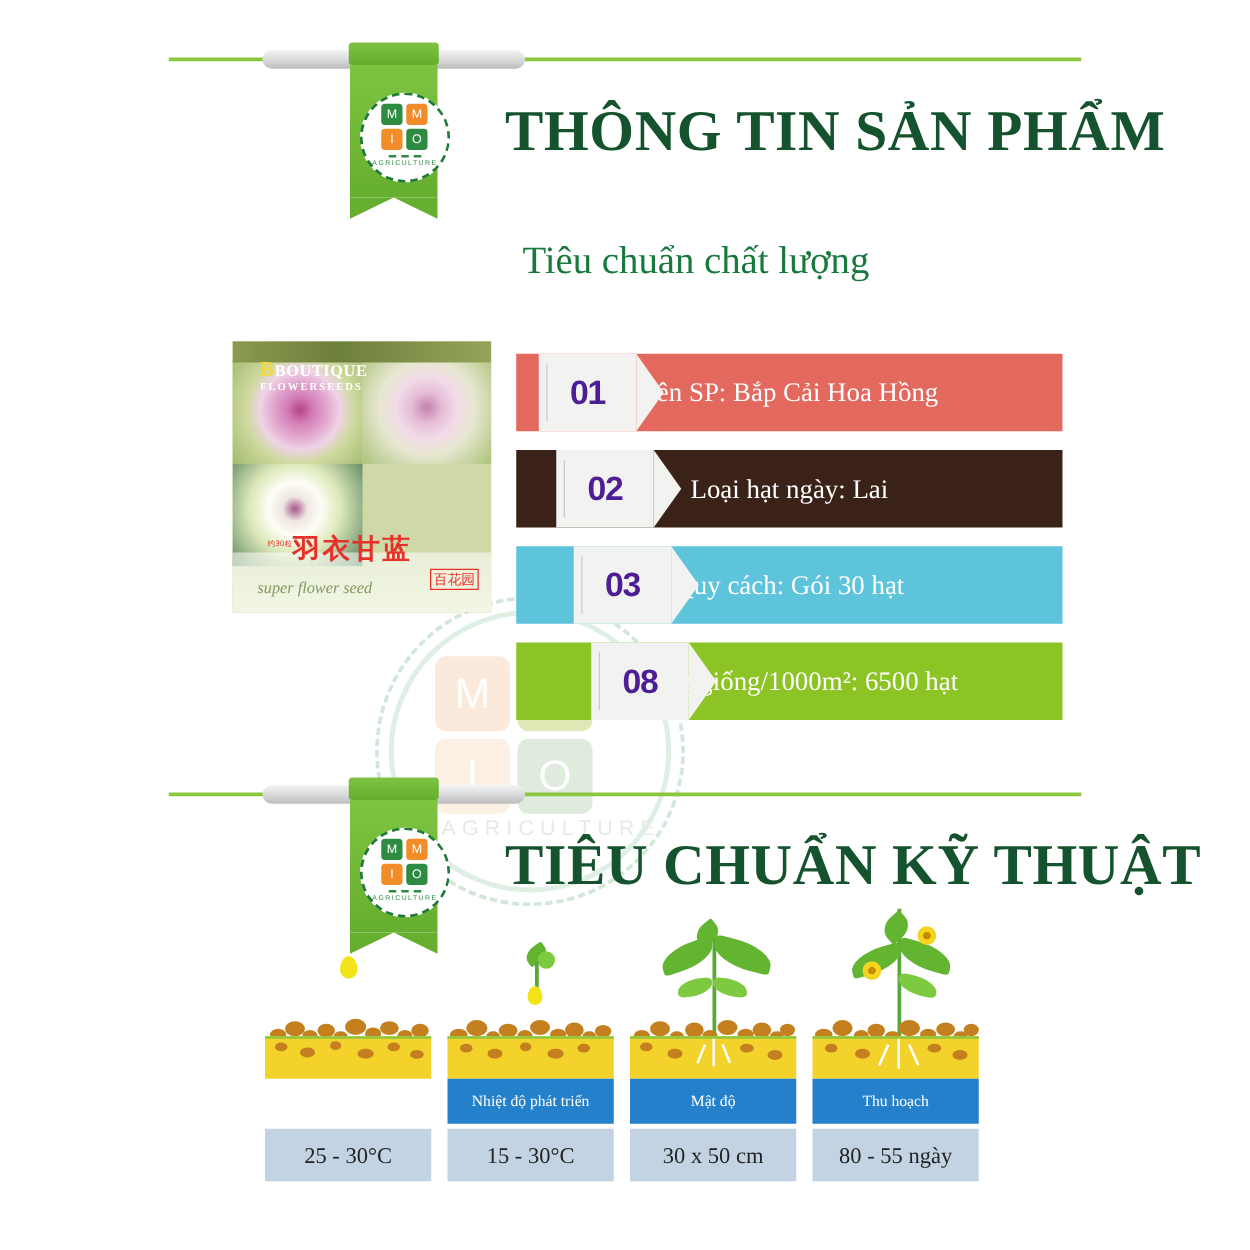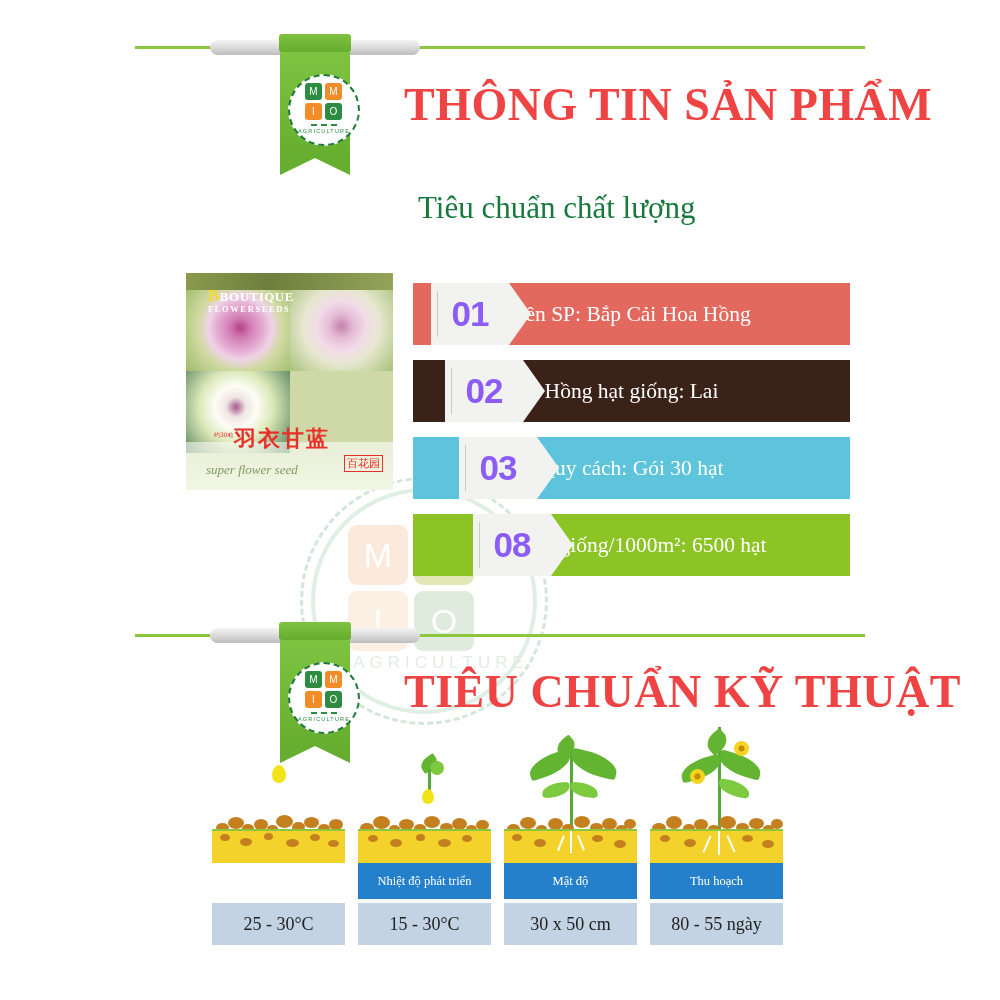--- a/index.html
+++ b/index.html
@@ -77,21 +77,21 @@
   .bc2 { left:20px; top:0;    background:#f28c28; }
   .bc3 { left:0;    top:20px; background:#f28c28; }
   .bc4 { left:20px; top:20px; background:#2e8b42; }
   .badge-line { width:26px; height:0; border-top:2px dashed #2e8b42; margin-top:3px; }
   .badge-txt { font-family:"Liberation Sans", sans-serif; font-size:5.5px;
                letter-spacing:1.2px; color:#2e8b42; margin-top:2px; }
 
   
   .section-title {
     position:absolute; font-family:"Liberation Serif", serif;
-    font-weight:bold; font-size:46px; color:#ef4444; letter-spacing:.5px;
+    font-weight:bold; font-size:46px; color:#14532d; letter-spacing:.5px;
     white-space:nowrap;
   }
   .sub-title {
     position:absolute; font-family:"Liberation Serif", serif;
     font-size:31px; color:#17793c; white-space:nowrap;
   }
 
   
   .packet { position:absolute; left:186px; top:273px; width:207px; height:217px;
             overflow:hidden; background:#cfd9a8;padding-left:44px; }
@@ -127,21 +127,21 @@
 
   
   .rows { position:absolute; left:413px; top:283px; width:437px; }
   .row { position:relative; height:62px; margin-bottom:15px; }
   .row-bar { position:absolute; inset:0; }
   .chip {
     position:absolute; top:0; height:100%; width:78px;
     background:#f2f2f0;
     display:flex; align-items:center; justify-content:center;
     font-family:"Liberation Sans", sans-serif; font-weight:bold;
-    font-size:35px; color:#8b5cf6; letter-spacing:-1px;
+    font-size:27px; color:#4c1d95; letter-spacing:-1px;
   }
   .chip:before {
     content:""; position:absolute; left:6px; top:8px; bottom:8px;
     width:1px; background:#c9c9c7;
   }
   .chip:after {
     content:""; position:absolute; right:-22px; top:0;
     border-top:31px solid transparent; border-bottom:31px solid transparent;
     border-left:22px solid #f2f2f0;
   }
@@ -245,21 +245,21 @@
 
     <div class="row">
       <div class="row-bar" id="bar0" style="background: rgb(227, 104, 94);">
         <div class="row-text">Tên SP: Bắp Cải Hoa Hồng</div>
       </div>
       <div class="chip" id="chip0" style="left: 18px; --o: 18px;">01</div>
     </div>
 
     <div class="row">
       <div class="row-bar" id="bar1" style="background: rgb(59, 34, 25);">
-        <div class="row-text">Hồng hạt giống: Lai</div>
+        <div class="row-text">Loại hạt ngày: Lai</div>
       </div>
       <div class="chip" id="chip1" style="left: 32px; --o: 32px;">02</div>
     </div>
 
     <div class="row">
       <div class="row-bar" id="bar2" style="background: rgb(93, 196, 220);">
         <div class="row-text">Quy cách: Gói 30 hạt</div>
       </div>
       <div class="chip" id="chip2" style="left: 46px; --o: 46px;">03</div>
     </div>

